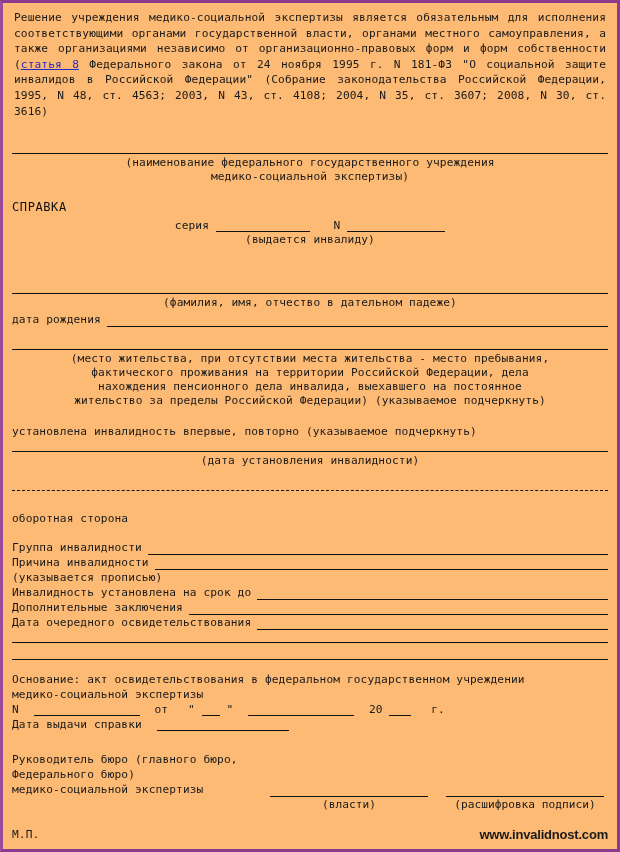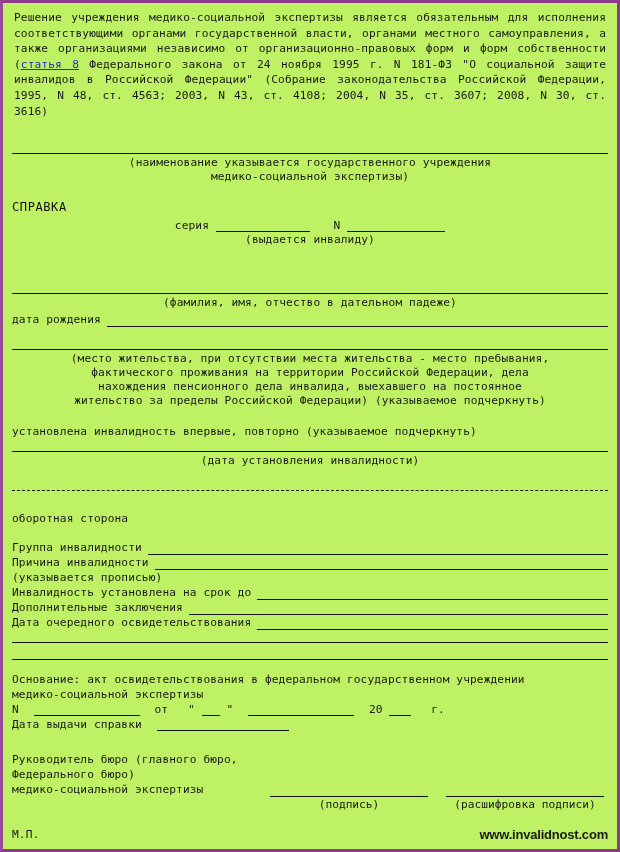--- a/index.html
+++ b/index.html
@@ -5,21 +5,21 @@
   * { box-sizing: border-box; }
   html, body { margin:0; padding:0; }
   body {
     width:620px; height:852px;
     background:#ffffff;
     font-family:"DejaVu Sans Mono","Liberation Mono",monospace;
   }
   #doc {
     position:relative;
     width:620px; height:852px;
-    background:#bef264;
+    background:#fdba74;
     border:3px solid #8c3a8c;
     border-left-color:#9a4a9a;
     border-right-color:#8c3a8c;
     padding:6px 9px 0 9px;
     overflow:hidden;
   }
   .para {
     font-size:11.2px;
     line-height:15.6px;
     color:#1a1a1a;
@@ -84,21 +84,21 @@
 
 <div id="doc">
 
   <p class="para"><span>Решение учреждения медико-социальной экспертизы является обязательным для исполнения соответствующими органами государственной власти, органами местного самоуправления, а также организациями независимо от организационно-правовых форм и форм собственности (</span><a href="#" class="lnk">статья 8</a><span> Федерального закона от 24 ноября 1995 г. N 181-ФЗ "О социальной защите инвалидов в Российской Федерации" (Собрание законодательства Российской Федерации, 1995, N 48, ст. 4563; 2003, N 43, ст. 4108; 2004, N 35, ст. 3607; 2008, N 30, ст. 3616)</span></p>
 
   <div class="spacer20"></div>
   <div class="spacer14"></div>
 
   <div class="hr"></div>
   <div class="spacer2"></div>
-  <div class="caption">(наименование указывается государственного учреждения</div>
+  <div class="caption">(наименование федерального государственного учреждения</div>
   <div class="caption">медико-социальной экспертизы)</div>
 
   <div class="spacer16"></div>
 
   <div class="title">СПРАВКА</div>
   <div class="spacer4"></div>
 
   <div class="row ctr">
     <span>серия</span>
     <span class="blank" style="width:94px"></span>
@@ -223,21 +223,21 @@
       <span class="sig-col">
         <span class="sig-line" style="display:block"></span>
       </span>
       <span class="sig-col">
         <span class="sig-line" style="display:block"></span>
       </span>
     </span>
   </div>
   <div class="sig-wrap">
     <div class="sig-col">
-      <div class="sig-cap">(подпись)</div>
+      <div class="sig-cap">(власти)</div>
     </div>
     <div class="sig-col">
       <div class="sig-cap">(расшифровка подписи)</div>
     </div>
   </div>
 
   <div class="spacer16"></div>
 
   <div class="flexrow" style="justify-content:space-between;align-items:center">
     <span class="row">М.П.</span>

